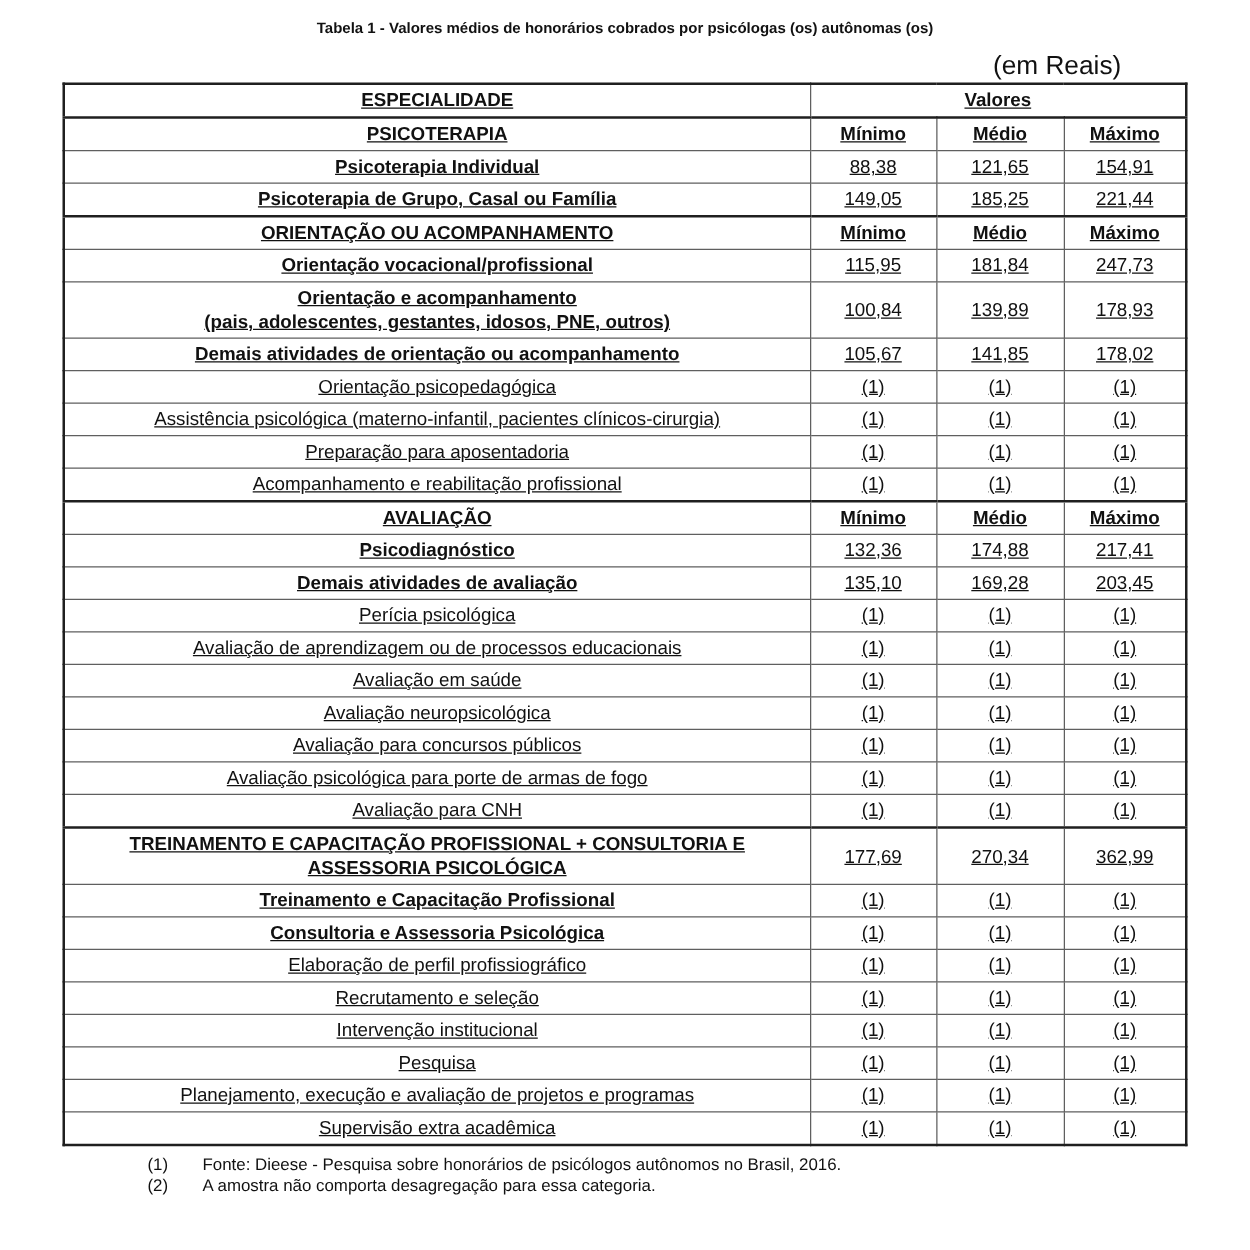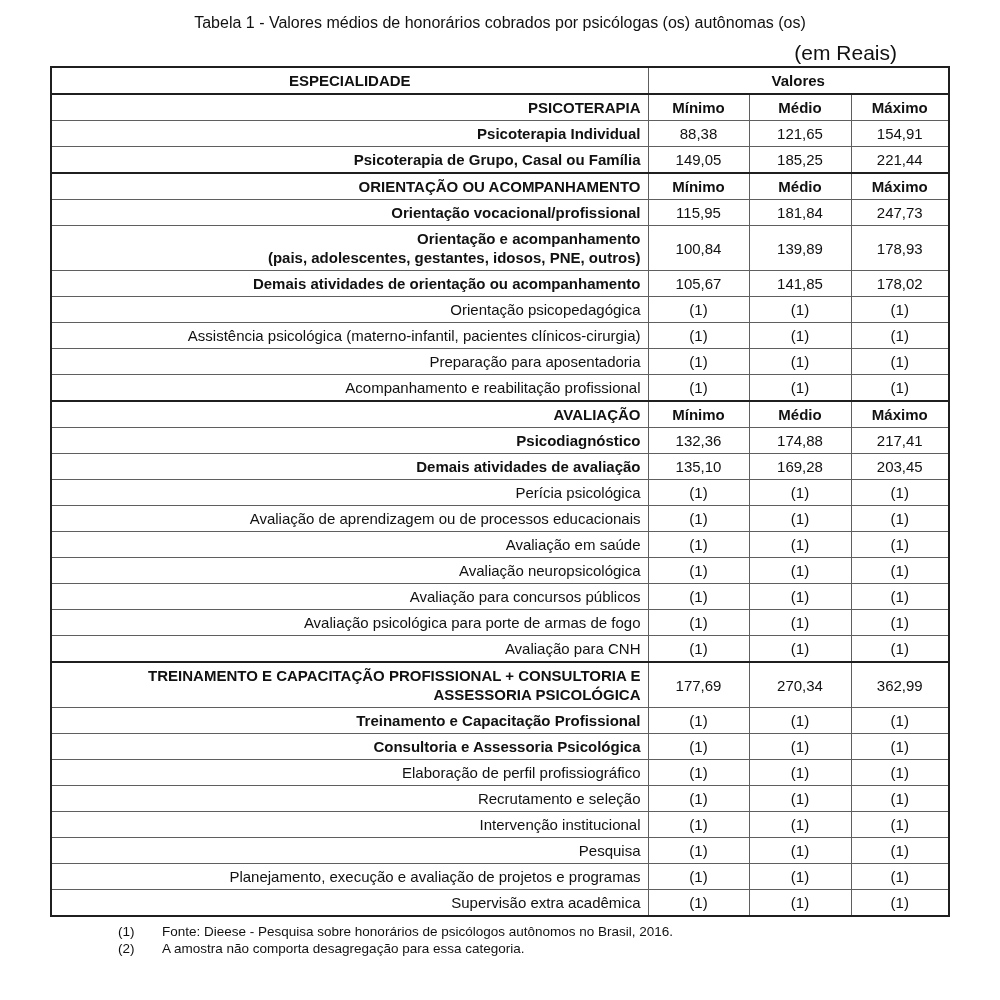--- a/index.html
+++ b/index.html
@@ -9,48 +9,49 @@
     --bg:#ffffff;
   }
   html,body{margin:0;padding:0;}
   body{
     width:1000px;height:1000px;overflow:hidden;
     background:var(--bg);color:var(--text);
     font-family:"Liberation Sans","DejaVu Sans",sans-serif;
   }
   .page{padding-top:13px;}
   .title{
-    text-align:center;font-weight:normal;font-size:16px;line-height:19px;
+    text-align:center;font-weight:bold;font-size:12px;line-height:19px;
   }
   .unit-note{
     width:897px;text-align:right;font-size:21px;
     margin-top:9px;margin-bottom:1px;
   }
   table.fees{
     width:898px;margin-left:50px;
     border-collapse:collapse;table-layout:fixed;
     border:2px solid var(--border-dark);
+    text-decoration:underline;
   }
   col.c-spec{width:597px;}
   col.c-min{width:101px;}
   col.c-med{width:102px;}
   col.c-max{width:98px;}
   th,td{
     border:1px solid var(--border-inner);
     font-size:15px;line-height:19px;
     padding:3px 7px;
     vertical-align:middle;
     overflow:hidden;
   }
   thead th{
     font-weight:bold;text-align:center;
     border-bottom:2px solid var(--border-dark);
     height:19px;
   }
-  td.lbl{text-align:right;}
+  td.lbl{text-align:center;}
   td.val{text-align:center;padding:3px 2px;}
   tr.row-section td{border-top:2px solid var(--border-dark);}
   tr.row-section td{font-weight:bold;}
   tr.row-section-values td{border-top:2px solid var(--border-dark);}
   tr.row-section-values td.lbl{font-weight:bold;}
   tr.row-bold td.lbl{font-weight:bold;}
   .footnotes{margin-top:6px;font-size:13.5px;line-height:17px;}
   .footnote{display:flex;margin-left:118px;}
   .fn-marker{display:inline-block;width:44px;flex:0 0 44px;}
   .fn-text{flex:1;}

